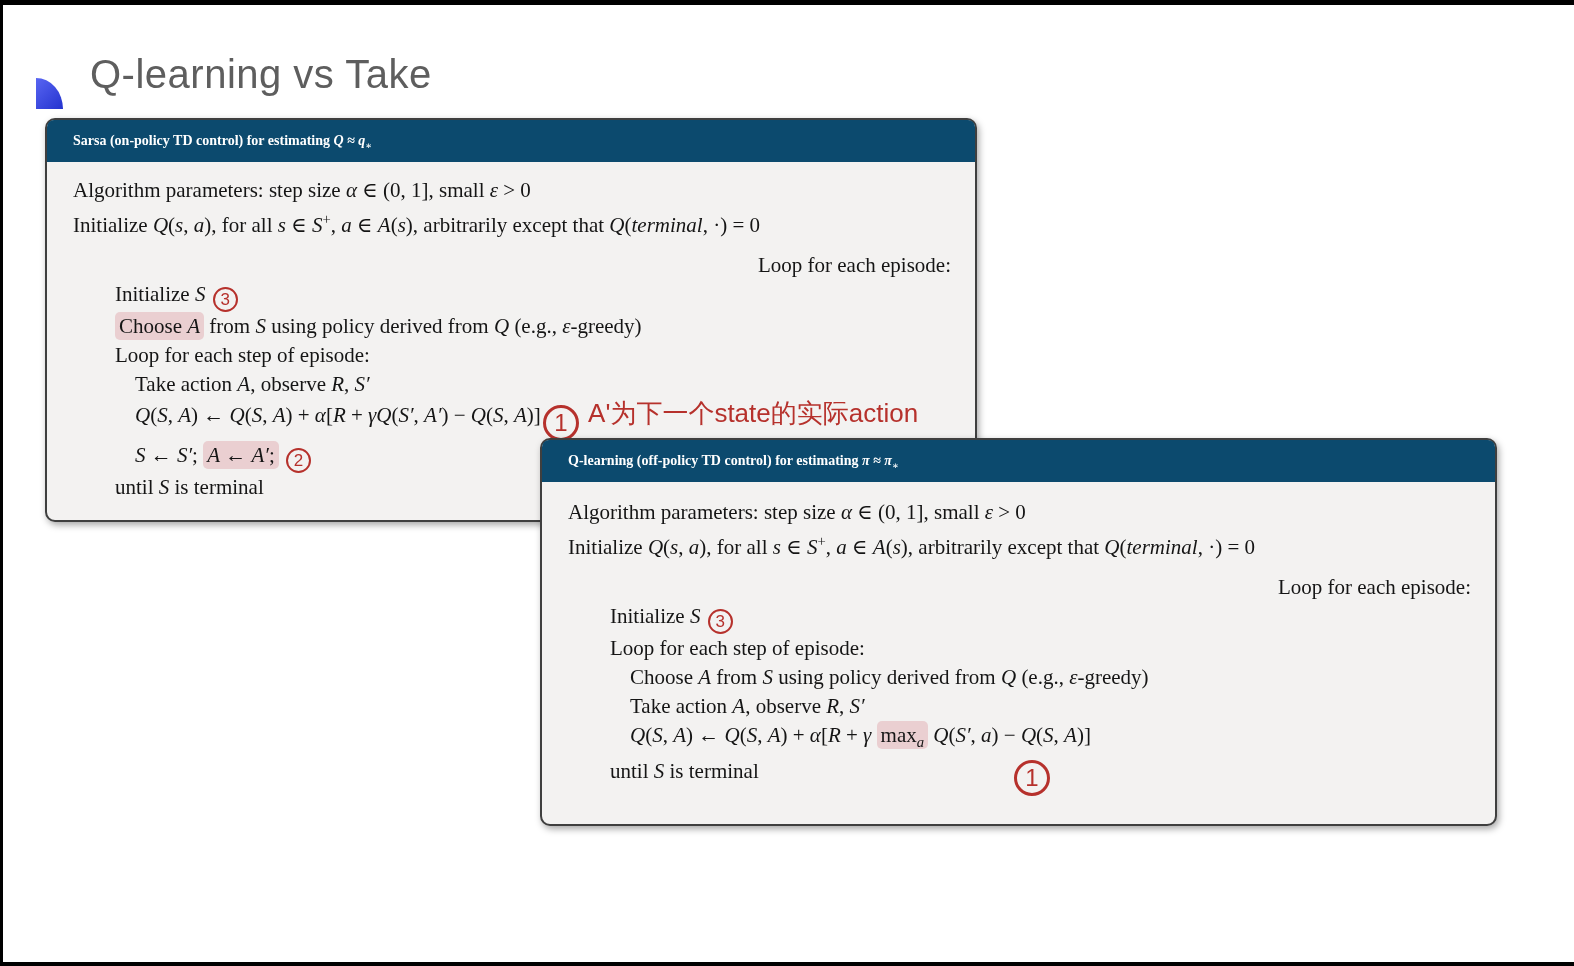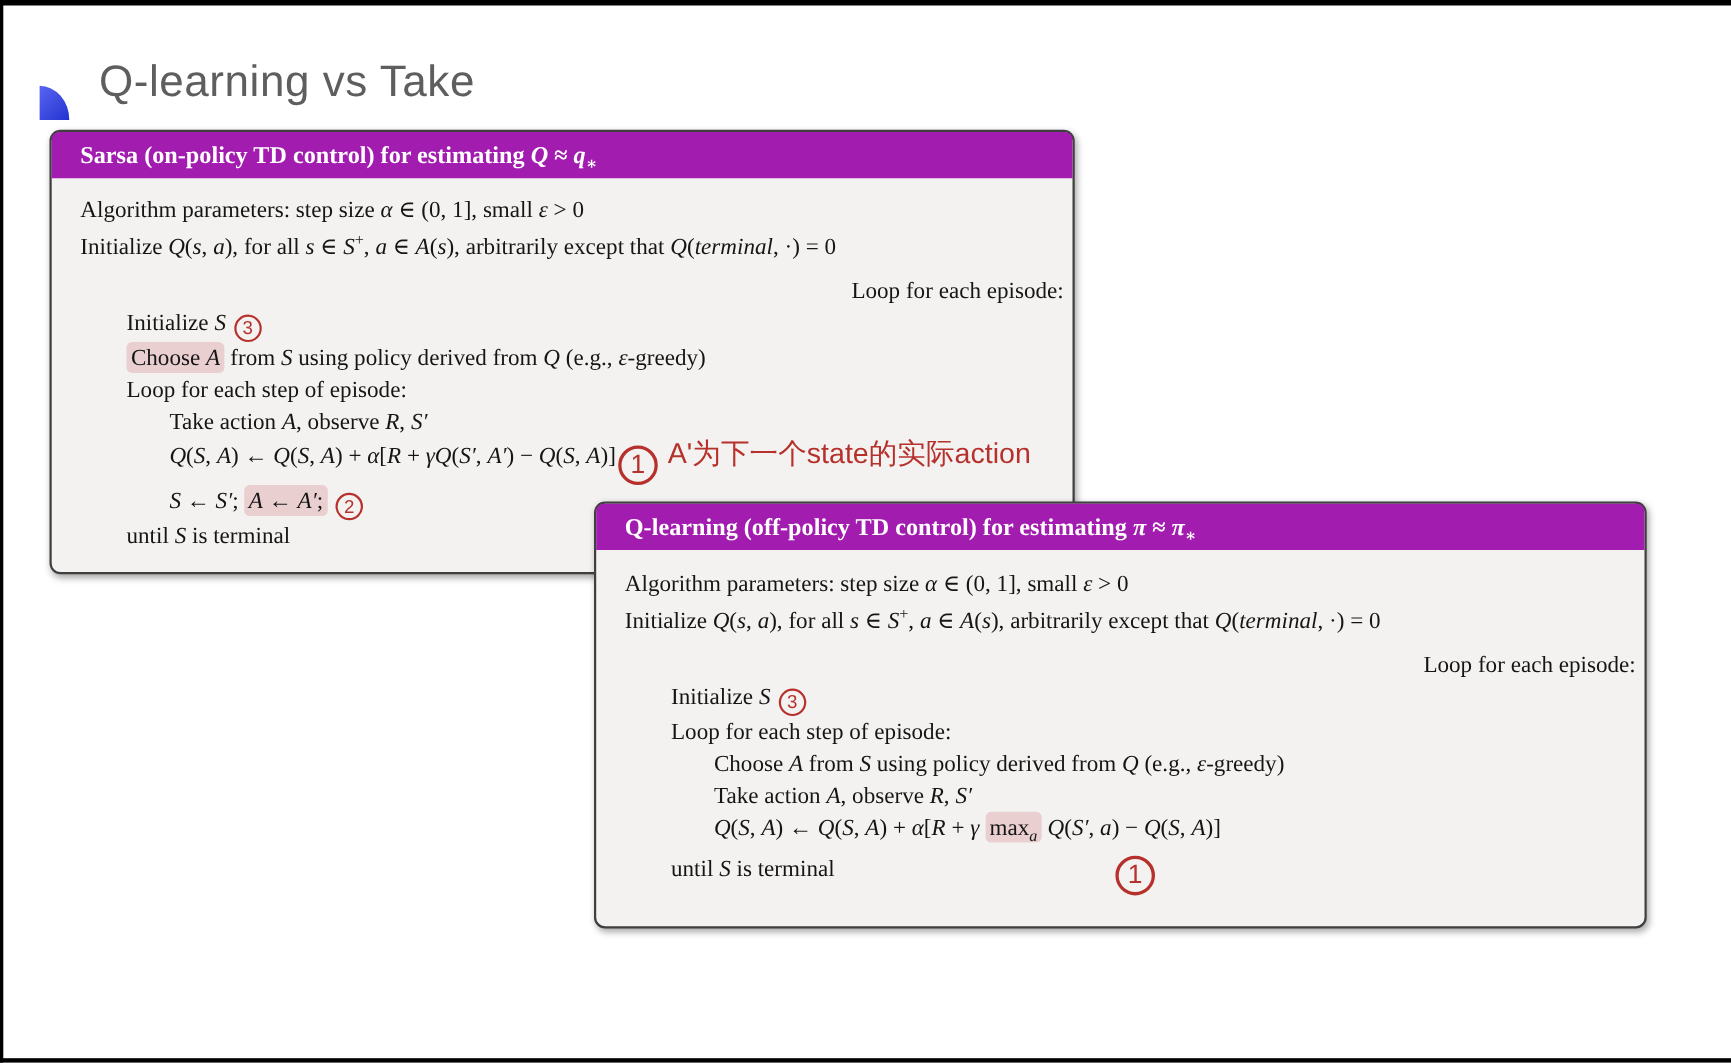--- a/index.html
+++ b/index.html
@@ -20,36 +20,36 @@
     position:absolute;left:90px;top:52px;
     font-family:"Liberation Sans","DejaVu Sans",sans-serif;
     font-size:40px;color:#5e5e5e;letter-spacing:0.5px;
   }
 
   .algo-box{
     position:absolute;background:#f3f2f1;border:2px solid #3f3f3f;
     border-radius:10px;box-shadow:2px 3px 7px rgba(0,0,0,0.35);
   }
   #sarsa-box{left:45px;top:118px;width:928px;height:400px;z-index:1;}
-  #qlearning-box{left:540px;top:456px;width:953px;height:384px;z-index:2;}
+  #qlearning-box{left:540px;top:438px;width:953px;height:384px;z-index:2;}
 
   .algo-header{
-    background:#a21caf;color:#ffffff;font-weight:bold;font-size:22px;
+    background:#0c4a6e;color:#ffffff;font-weight:bold;font-size:14px;
     height:42px;line-height:42px;padding-left:26px;
     border-radius:7px 7px 0 0;white-space:nowrap;
   }
-  .algo-body{padding:14px 8px 0 26px;}
+  .algo-body{padding:14px 24px 0 26px;}
   #qlearning-box .algo-body{padding-top:16px;}
 
   .algo-line{
     font-size:21px;line-height:29px;white-space:nowrap;color:#151515;
   }
   .indent0{margin-left:0;}
   .indent1{margin-left:42px;}
-  .indent2{margin-left:81px;}
+  .indent2{margin-left:62px;}
   .gap{margin-top:11px;text-align:right;}
 
   .it{font-style:italic;}
   .sup{font-size:70%;vertical-align:super;}
   .sub{font-size:70%;vertical-align:sub;}
   .hl{background:#eacfd1;border-radius:5px;padding:2px 4px;}
   .ann{
     font-family:"Liberation Sans","DejaVu Sans",sans-serif;
     font-size:26px;color:#b6312c;line-height:29px;
   }

